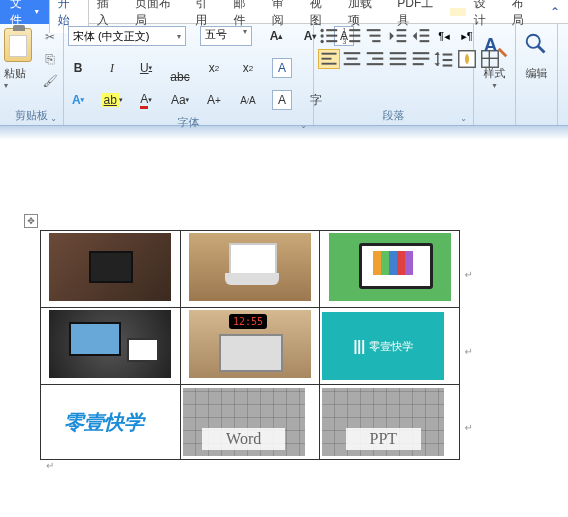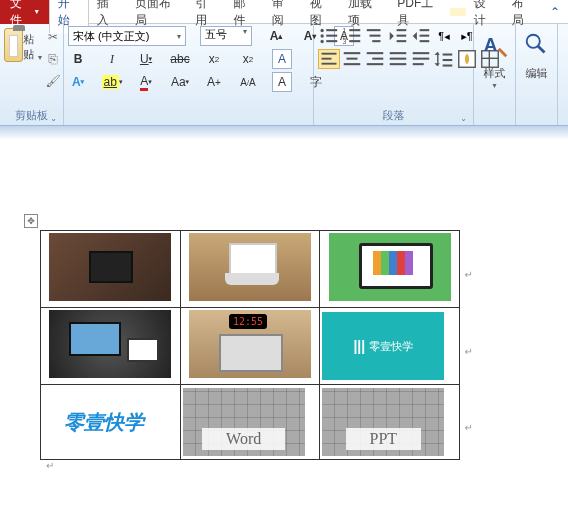--- a/index.html
+++ b/index.html
@@ -1,32 +1,32 @@
 <!DOCTYPE html>
 <html><head>
 <meta charset="utf-8">
 <style>
 * { margin: 0; padding: 0; box-sizing: border-box; font-family: "Microsoft YaHei", SimSun, sans-serif; }
 body { background: #fff; width: 568px; height: 517px; overflow: hidden; }
 
 
 .tab-bar { display: flex; align-items: center; height: 24px; background: #fff; border-bottom: 1px solid #ccc; font-size: 12px; }
-.tab-file { background: #b91c1c; color: #fff; padding: 4px 10px; height: 24px; display: flex; align-items: center; }
+.tab-file { background: #3b82f6; color: #fff; padding: 4px 10px; height: 24px; display: flex; align-items: center; }
 .tab { padding: 4px 8px; color: #444; cursor: pointer; }
 .tab.active { background: #fff; color: #2b579a; border-top: 1px solid #ccc; border-left: 1px solid #ccc; border-right: 1px solid #ccc; }
 
 
 .ribbon { display: flex; background: linear-gradient(#f6fbff, #dceaf7); height: 102px; border-bottom: 1px solid #9db8d6; }
 .group { border-right: 1px solid #b8cde2; display: flex; flex-direction: column; padding: 2px 4px 0; }
 .group-body { flex: 1; display: flex; align-items: flex-start; }
 .group-label { font-size: 11px; color: #5a7aa0; text-align: center; padding: 2px 0; position: relative; }
 .group-label::after { content: "⌄"; font-size: 8px; position: absolute; right: 2px; bottom: 2px; color: #5a7aa0; }
 
 
-.clip-paste { width: 38px; display: flex; flex-direction: row; align-items: flex-end; }
+.clip-paste { width: 38px; display: flex; flex-direction: column; align-items: flex-start; }
 .clip-icon { width: 28px; height: 34px; background: linear-gradient(#f8e7b8, #f0d080); border: 1px solid #c0a050; border-radius: 3px; position: relative; margin-top: 2px; }
 .clip-icon::before { content: ""; position: absolute; top: -4px; left: 8px; width: 12px; height: 6px; background: #888; border-radius: 2px 2px 0 0; }
 .clip-icon::after { content: ""; position: absolute; top: 6px; left: 4px; right: 4px; bottom: 4px; background: #fff; border: 1px solid #ccc; }
 .paste-label { font-size: 11px; color: #444; margin-top: 4px; }
 .clip-side { display: flex; flex-direction: column; gap: 4px; margin-left: 2px; margin-top: 2px; }
 .mini-btn { width: 18px; height: 18px; font-size: 12px; display: flex; align-items: center; justify-content: center; color: #666; cursor: pointer; }
 
 
 .font-group { width: 250px; }
 .font-row { display: flex; gap: 14px; margin-bottom: 3px; align-items: center; }
@@ -134,21 +134,21 @@
             <span class="dd-arrow">▾</span>
           </div>
         <div class="rb" style="font-weight:bold;">A<span style="font-size:8px;">▴</span></div>
         <div class="rb" style="font-weight:bold;">A<span style="font-size:8px;">▾</span></div>
         <div class="rb boxed">A</div>
       </div>
       <div class="font-row">
         <div class="rb" style="font-weight:bold;">B</div>
         <div class="rb" style="font-style:italic;font-family:serif;">I</div>
         <div class="rb" style="text-decoration:underline;">U<span style="font-size:7px;">▾</span></div>
-        <div class="rb" style="text-decoration:line-through;">abc</div>
+        <div class="rb" style="text-decoration:line-through;margin-top:18px;">abc</div>
         <div class="rb">x<sub style="font-size:8px;">2</sub></div>
         <div class="rb">x<sup style="font-size:8px;">2</sup></div>
         <div class="rb boxed" style="color:#2b579a;">A</div>
       </div>
       <div class="font-row">
         <div class="rb" style="color:#3090e0;font-weight:bold;">A<span style="font-size:7px;">▾</span></div>
         <div class="rb">
             <span style="background:#ffff60;padding:0 2px;text-decoration:underline;">ab</span>
             <span style="font-size:7px;">▾</span>
           </div>
@@ -156,20 +156,21 @@
             <span style="border-bottom:3px solid #d02020;">A</span>
             <span style="font-size:7px;">▾</span>
           </div>
         <div class="rb">Aa<span style="font-size:7px;">▾</span></div>
         <div class="rb">A<sup>+</sup></div>
         <div class="rb" style="font-size:10px;">A<span style="font-size:7px;">/</span>A</div>
         <div class="rb boxed">A</div>
         <div class="rb">字</div>
       </div>
     </div>
+    <div class="group-label">字体</div>
   </div>
 
   <div class="group para-group">
     <div class="group-body" style="flex-direction:column;">
       <div class="para-row">
         <div class="pb">
             <svg viewBox="0 0 16 16">
               <circle cx="3" cy="4" r="1.2" fill="#555"></circle>
               <rect x="6" y="3" width="8" height="1.5" fill="#555"></rect>
               <circle cx="3" cy="8" r="1.2" fill="#555"></circle>

